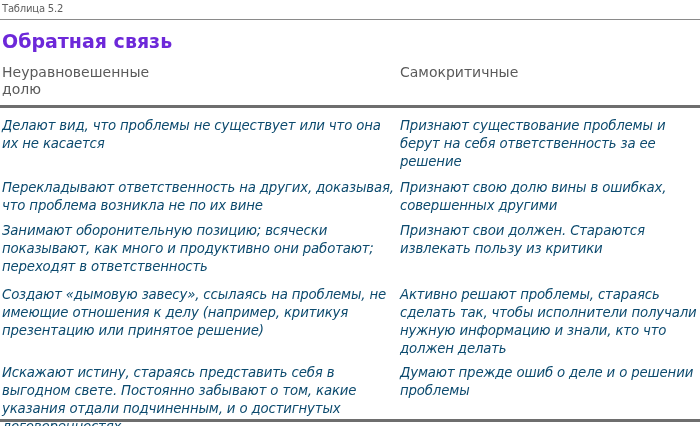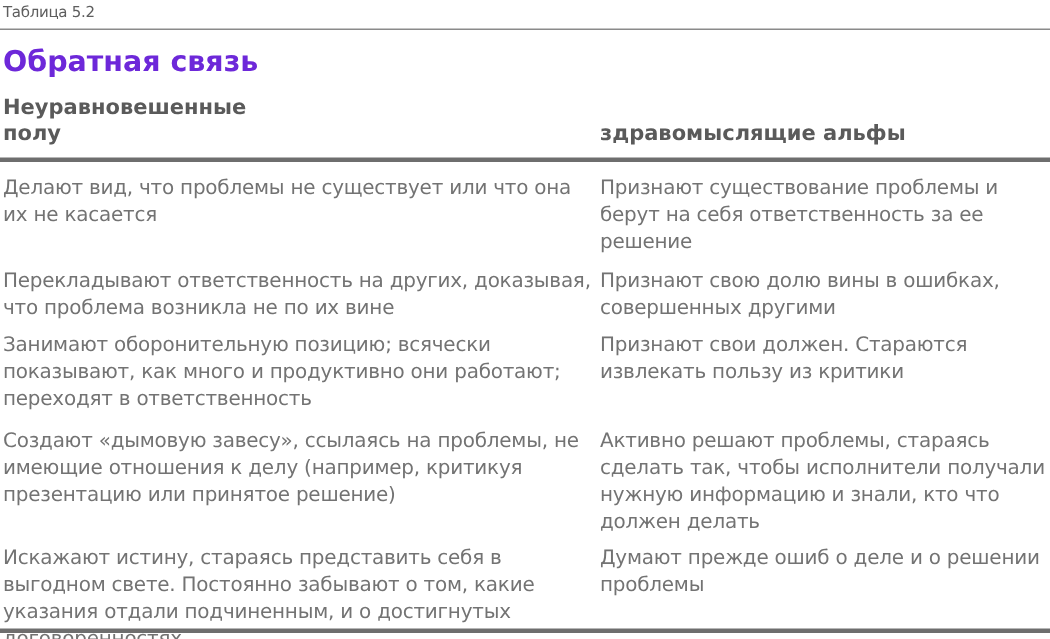--- a/index.html
+++ b/index.html
@@ -15,52 +15,52 @@
   }
   .rule-top {
     position: absolute; left: 0; top: 19px; width: 700px; height: 1px; background: #8a8a8a;
   }
   .title {
     position: absolute; left: 2px; top: 29px;
     font-size: 19px; font-weight: bold; color: #6d28d9; line-height: 24px;
   }
   .head {
     position: absolute; top: 64px;
-    font-size: 14px; font-weight: bold; line-height: 17px; color: #5a5a5a;
+    font-size: 14px; font-weight: normal; line-height: 17px; color: #5a5a5a;
   }
   .head.left { left: 2px; width: 260px; }
   .head.right { left: 400px; width: 290px; }
   .rule-head {
     position: absolute; left: 0; top: 105px; width: 700px; height: 3px; background: #6e6e6e;
   }
   .rule-bottom {
     position: absolute; left: 0; top: 419px; width: 700px; height: 3px; background: #6e6e6e;
   }
   .cell {
-    position: absolute; font-size: 13.3px; line-height: 18px; color: #737373;
+    position: absolute; font-size: 13.3px; line-height: 18px; color: #0c4a6e;
     letter-spacing: -0.15px;
+    font-style: italic;
   }
   .cell.l { left: 2px; width: 395px; }
   .cell.r { left: 400px; width: 300px; }
 </style>
 </head>
 <body>
 
 <div class="caption">Таблица 5.2</div>
 <div class="rule-top"></div>
 
 <div class="title">Обратная связь</div>
 
 <div class="head left">
   <span>Неуравновешенные</span><br>
-  <span>полу</span>
+  <span>долю</span>
 </div>
 <div class="head right">
-  <br>
-  <span>здравомыслящие альфы</span>
+  <span>Самокритичные</span><br>
 </div>
 <div class="rule-head"></div>
 
 <div class="cell l" style="top:117px">Делают вид, что проблемы не существует или что она их не касается</div>
 <div class="cell r" style="top:117px">Признают существование проблемы и берут на себя ответственность за ее решение</div>
 
 <div class="cell l" style="top:179px">Перекладывают ответственность на других, доказывая, что проблема возникла не по их вине</div>
 <div class="cell r" style="top:179px">Признают свою долю вины в ошиб­ках, совершенных другими</div>
 
 <div class="cell l" style="top:222px">Занимают оборонительную позицию; всячески показыва­ют, как много и продуктивно они работают; переходят в ответственность</div>

